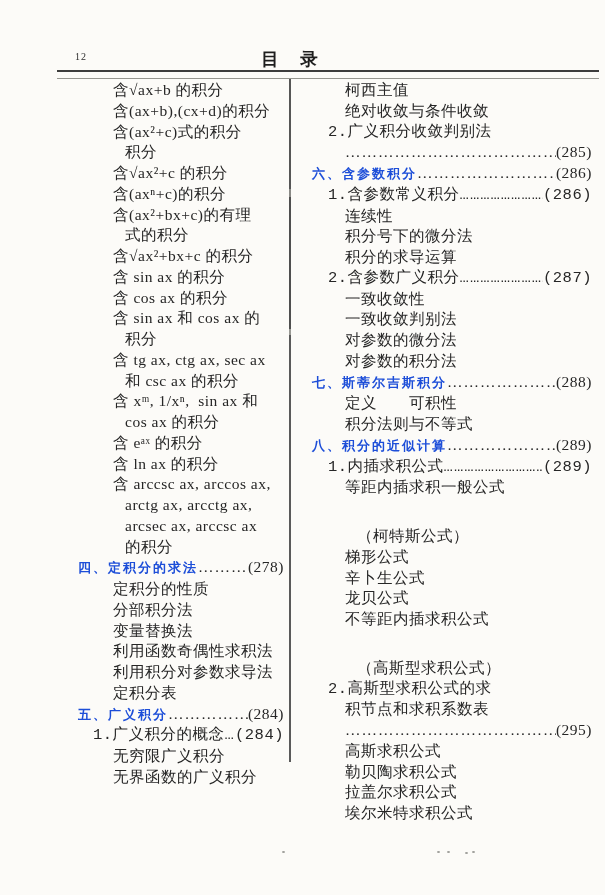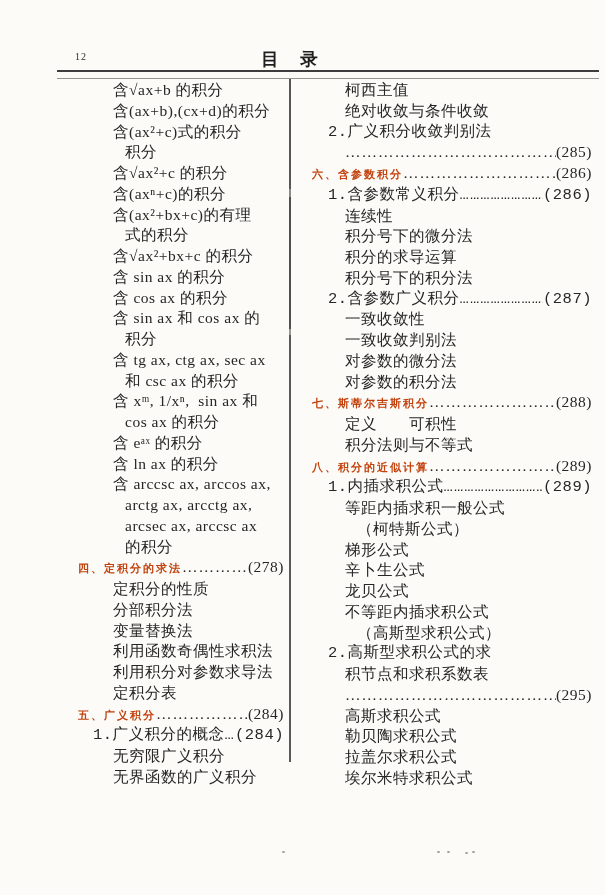--- a/index.html
+++ b/index.html
@@ -46,24 +46,24 @@
     letter-spacing:0.5px;
   }
   #col-left{left:78px;width:206px;}
   #col-right{left:312px;width:280px;}
   .line{display:flex;align-items:baseline;white-space:pre;}
   .line.n{padding-left:15px;font-family:Liberation Mono, monospace;}
   .line.s{padding-left:35px;}
   .line.c{padding-left:47px;align-items:center;}
   #col-right .line.n{padding-left:16px;}
   #col-right .line.s{padding-left:33px;}
-  #col-right .line.c{padding-left:45px;}
+  #col-right .line.c{padding-left:45px;margin-top:28px;}
   .line .t{white-space:pre;}
   .line.h .t{
-    font-weight:bold;font-size:11px;letter-spacing:2px;color:#c2410c;
+    font-weight:bold;font-size:13px;letter-spacing:2px;color:#1d4ed8;
   }
   .fill{
     flex:1;overflow:hidden;white-space:nowrap;
     letter-spacing:1px;min-width:8px;
   }
   .p{letter-spacing:0.5px;}
   
   .speck{
     position:absolute;width:3px;height:2px;background:#7d7d78;
     border-radius:50%;opacity:.75;
@@ -122,21 +122,20 @@
   <div class="col" id="col-right">
       <div class="line s"><span class="t">柯西主值</span></div>
       <div class="line s"><span class="t">绝对收敛与条件收敛</span></div>
       <div class="line n"><span class="t">2.广义积分收敛判别法</span></div>
       <div class="line s"><span class="t"></span><span class="fill">………………………………………………</span><span class="p">(285)</span></div>
       <div class="line h"><span class="t">六、含参数积分</span><span class="fill">………………………………………………</span><span class="p">(286)</span></div>
       <div class="line n"><span class="t">1.含参数常义积分</span><span class="fill">………………………………………………</span><span class="p">(286)</span></div>
       <div class="line s"><span class="t">连续性</span></div>
       <div class="line s"><span class="t">积分号下的微分法</span></div>
       <div class="line s"><span class="t">积分的求导运算</span></div>
-      <div class="line s"><span class="t">积分号下的积分法</span></div>
       <div class="line n"><span class="t">2.含参数广义积分</span><span class="fill">………………………………………………</span><span class="p">(287)</span></div>
       <div class="line s"><span class="t">一致收敛性</span></div>
       <div class="line s"><span class="t">一致收敛判别法</span></div>
       <div class="line s"><span class="t">对参数的微分法</span></div>
       <div class="line s"><span class="t">对参数的积分法</span></div>
       <div class="line h"><span class="t">七、斯蒂尔吉斯积分</span><span class="fill">………………………………………………</span><span class="p">(288)</span></div>
       <div class="line s"><span class="t">定义　　可积性</span></div>
       <div class="line s"><span class="t">积分法则与不等式</span></div>
       <div class="line h"><span class="t">八、积分的近似计算</span><span class="fill">………………………………………………</span><span class="p">(289)</span></div>
       <div class="line n"><span class="t">1.内插求积公式</span><span class="fill">………………………………………………</span><span class="p">(289)</span></div>

